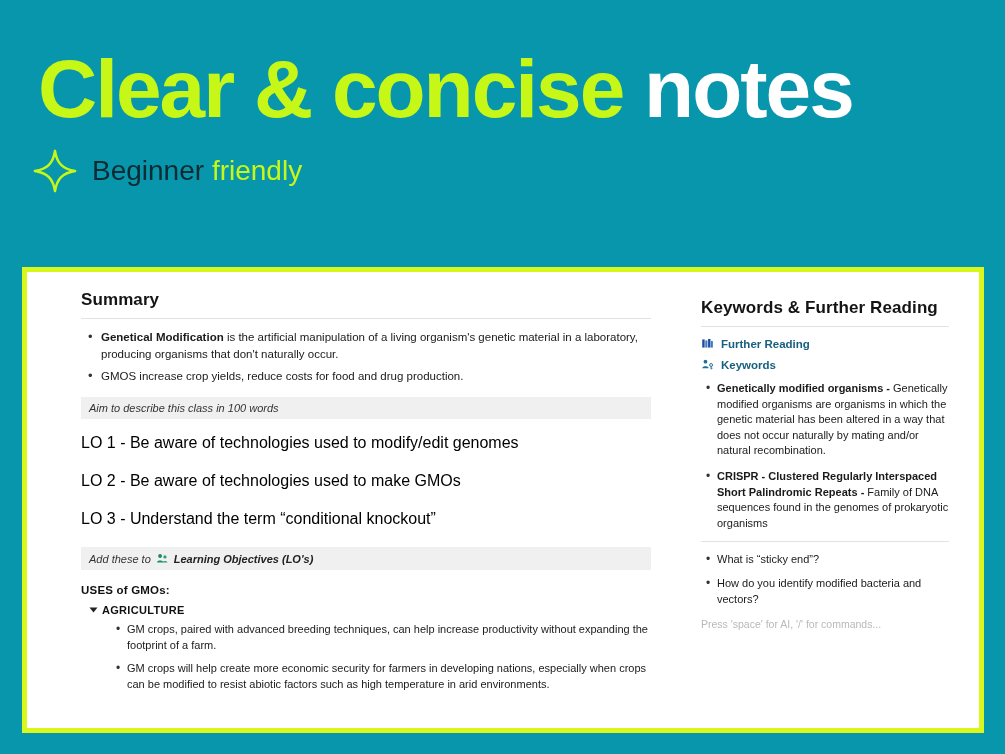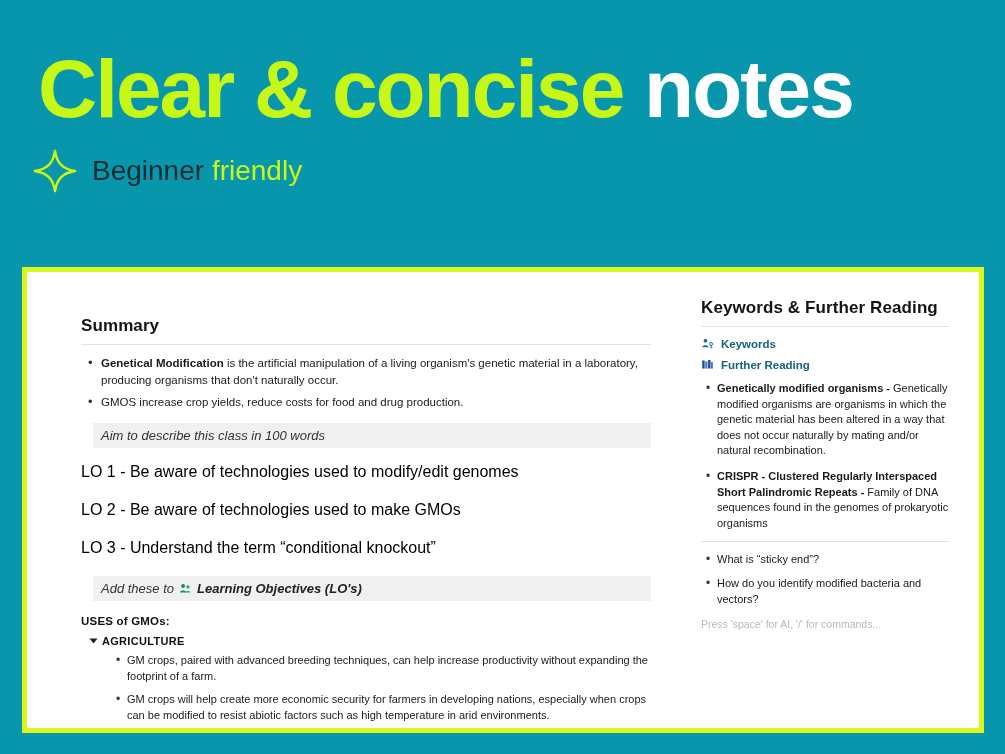--- a/index.html
+++ b/index.html
@@ -67,21 +67,21 @@
     width: 100%; height: 100%;
     background: #ffffff;
     display: flex;
     overflow: hidden;
     position: relative;
   }
 
   
   .col-left {
     width: 650px;
-    padding: 44px 26px 0 54px;
+    padding: 18px 26px 0 54px;
     overflow: hidden;
   }
   .col-right {
     flex: 1;
     padding: 26px 30px 16px 24px;
     overflow: hidden;
     border-left: none;
   }
 
   h2.sec {
@@ -114,24 +114,24 @@
     position: absolute;
     left: -11px; top: -1px;
     color: #333;
     font-size: 13px;
   }
   .b { font-weight: bold; }
 
   .callout {
     background: #f0f0f0;
     font-style: italic;
-    font-size: 13px;
+    font-size: 11px;
     color: #333;
     padding: 5px 8px;
-    margin: 12px 0 14px 12px;
+    margin: 12px 0 14px 0;
   }
   .callout.with-icon {
     display: flex;
     align-items: center;
     gap: 5px;
   }
   .callout .tagbold {
     font-style: italic;
     font-weight: bold;
     color: #222;
@@ -319,41 +319,41 @@
 
       </div>
 
       <div class="col-right">
         <h2 class="sec">Keywords &amp; Further Reading</h2>
         <div class="rule"></div>
 
         <div class="kw-row">
           <span>
             <svg class="icon-sm" viewBox="0 0 16 16" aria-hidden="true">
+              <rect x="1.5" y="3" width="3" height="10" fill="#1f4f9a"></rect>
+              <rect x="5.3" y="4.2" width="2.6" height="8.8" fill="#3a77c9"></rect>
+              <rect x="8.7" y="2.4" width="3" height="10.6" fill="#1f4f9a"></rect>
+              <rect x="12.3" y="5" width="2.3" height="8" fill="#3a77c9"></rect>
+            </svg>
+          </span>
+          <span class="lbl">Further Reading</span>
+        </div>
+
+        <div class="kw-row">
+          <span>
+            <svg class="icon-sm" viewBox="0 0 16 16" aria-hidden="true">
               <circle cx="5.5" cy="4.6" r="2.3" fill="#1f6f9a"></circle>
               <path d="M1.6 12.6 C1.6 9.4 9.4 9.4 9.4 12.6 Z" fill="#1f6f9a"></path>
               <circle cx="12.4" cy="8.6" r="1.8" fill="none" stroke="#1f6f9a" stroke-width="1.2"></circle>
               <path d="M12.4 10.4 L12.4 14 M12.4 12.6 L14 12.6" stroke="#1f6f9a" stroke-width="1.2" fill="none"></path>
             </svg>
           </span>
           <span class="lbl">Keywords</span>
         </div>
 
-        <div class="kw-row">
-          <span>
-            <svg class="icon-sm" viewBox="0 0 16 16" aria-hidden="true">
-              <rect x="1.5" y="3" width="3" height="10" fill="#1f4f9a"></rect>
-              <rect x="5.3" y="4.2" width="2.6" height="8.8" fill="#3a77c9"></rect>
-              <rect x="8.7" y="2.4" width="3" height="10.6" fill="#1f4f9a"></rect>
-              <rect x="12.3" y="5" width="2.3" height="8" fill="#3a77c9"></rect>
-            </svg>
-          </span>
-          <span class="lbl">Further Reading</span>
-        </div>
-
         <ul class="rightlist">
           <li>
             <span class="b">Genetically modified organisms -</span><span> Genetically modified organisms are organisms in which the genetic material has been altered in a way that does not occur naturally by mating and/or natural recombination.</span>
           </li>
           <li>
             <span class="b">CRISPR - Clustered Regularly Interspaced Short Palindromic Repeats -</span><span> Family of DNA sequences found in the genomes of prokaryotic organisms</span>
           </li>
         </ul>
 
         <div class="rule"></div>

